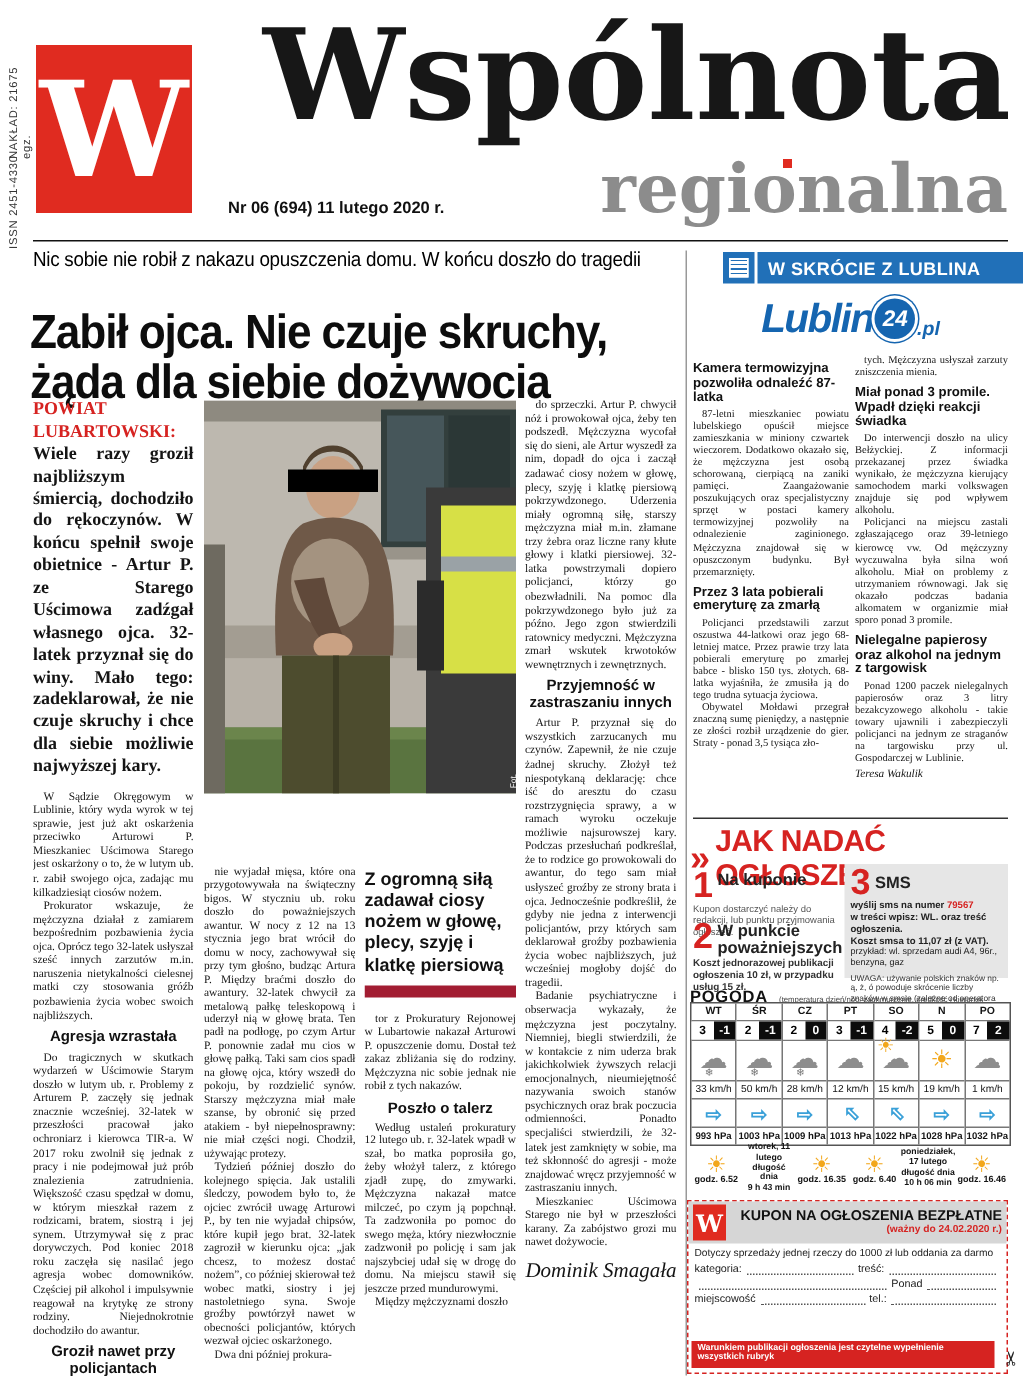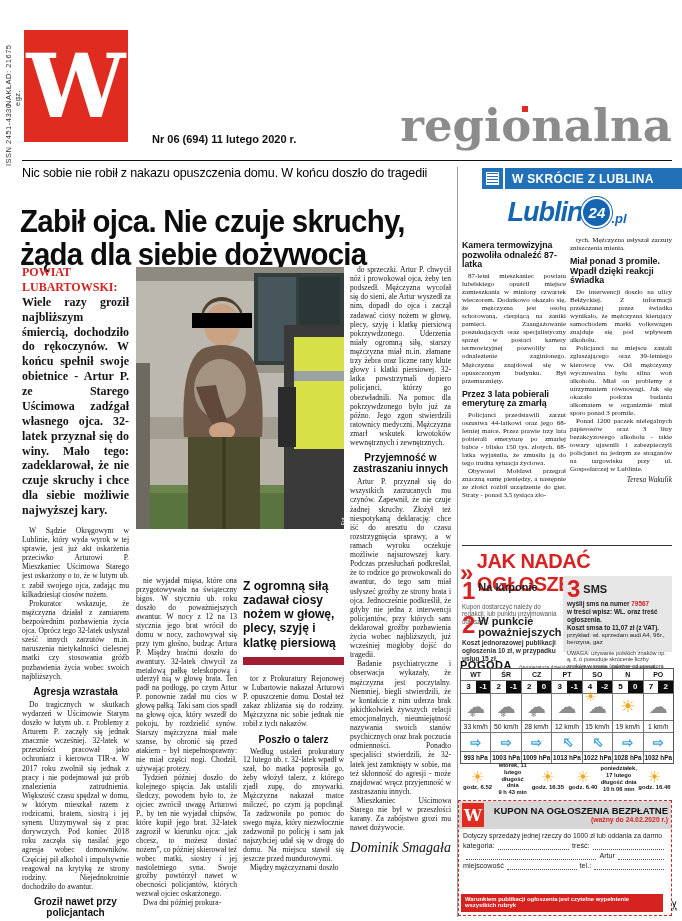--- a/index.html
+++ b/index.html
@@ -64,21 +64,21 @@
   .lub-circle{width:27px;height:27px;border-radius:50%;background:#1565b0;color:#fff;font-weight:bold;
       font-size:15px;display:flex;align-items:center;justify-content:center;margin:0 1px;
       box-shadow:0 0 0 2px #fff,0 0 0 3px #1565b0;}
   .lub-pl{font-size:13px;font-weight:bold;color:#1565b0;align-self:flex-end;margin-bottom:4px;}
   .briefs{position:absolute;top:236px;height:306px;overflow:hidden;text-align:justify;}
   .briefsA{left:462px;width:104px;}
   .briefsB{left:570px;width:102px;}
   .brief-h{font-family:"Liberation Sans",sans-serif;font-size:8.8px;line-height:1.1;text-align:left;
       margin:5px 0 2px 0;color:#111;}
   .brief-p{font-size:7px;line-height:1.15;margin:0;text-indent:6px;}
-  .brief-author{font-style:italic;font-size:7.5px;text-align:right;margin-top:2px;}
+  .brief-author{font-style:italic;font-size:7.5px;text-align:left;margin-top:2px;}
   .shorts-rule{position:absolute;left:462px;top:545px;width:210px;border-top:1px solid #333;}
   
   .howto-head{position:absolute;left:460px;top:550px;width:212px;font-family:"Liberation Sans",sans-serif;
       font-weight:bold;font-size:20px;color:#d62321;letter-spacing:-.5px;display:flex;align-items:center;}
   .howto-head .chev{font-size:24px;margin-right:4px;line-height:.8;}
   .ad-item{position:absolute;left:462px;width:98px;font-family:"Liberation Sans",sans-serif;}
   .ad-item .row{display:flex;align-items:flex-start;}
   .ad-num{font-size:24px;font-weight:bold;color:#d62321;line-height:.9;margin-right:3px;}
   .ad-title{font-size:11px;font-weight:bold;color:#222;line-height:1;padding-top:2px;}
   .ad-text{font-size:6.3px;color:#555;line-height:1.2;margin-top:1px;}
@@ -141,20 +141,21 @@
 <body>
 
 <div class="page">
 
   <span class="rail-txt" style="left:4px;top:34px;height:72px;">NAKŁAD: 21675 egz.</span>
   <span class="rail-txt" style="left:4px;top:96px;height:70px;">ISSN 2451-4330</span>
 
   <div class="logo-box">
     <span>W</span>
   </div>
+  <div class="masthead-title">Wspólnota</div>
   <div class="masthead-sub">regionalna</div>
   <div class="i-dot"></div>
   <div class="issue">Nr 06 (694) 11 lutego 2020 r.</div>
   <div class="head-rule"></div>
 
   <div class="kicker">Nic sobie nie robił z nakazu opuszczenia domu. W końcu doszło do tragedii</div>
   <h1 class="headline">Zabił ojca. Nie czuje skruchy, żąda dla siebie dożywocia</h1>
 
   <div class="col col1">
     <p class="lead">
@@ -245,20 +246,21 @@
       <p class="brief-p">87-letni mieszkaniec powiatu lubelskiego opuścił miejsce zamieszkania w miniony czwartek wieczorem. Dodatkowo okazało się, że mężczyzna jest osobą schorowaną, cierpiącą na zaniki pamięci. Zaangażowanie poszukujących oraz specjalistyczny sprzęt w postaci kamery termowizyjnej pozwoliły na odnalezienie zaginionego. Mężczyzna znajdował się w opuszczonym budynku. Był przemarznięty.</p>
       <h3 class="brief-h">Przez 3 lata pobierali emeryturę za zmarłą</h3>
       <p class="brief-p">Policjanci przedstawili zarzut oszustwa 44-latkowi oraz jego 68-letniej matce. Przez prawie trzy lata pobierali emeryturę po zmarłej babce - blisko 150 tys. złotych. 68-latka wyjaśniła, że zmusiła ją do tego trudna sytuacja życiowa.</p>
       <p class="brief-p">Obywatel Mołdawi przegrał znaczną sumę pieniędzy, a następnie ze złości rozbił urządzenie do gier. Straty - ponad 3,5 tysiąca zło-</p>
     </div>
   <div class="briefs briefsB">
       <p class="brief-p">tych. Mężczyzna usłyszał zarzuty zniszczenia mienia.</p>
       <h3 class="brief-h">Miał ponad 3 promile. Wpadł dzięki reakcji świadka</h3>
       <p class="brief-p">Do interwencji doszło na ulicy Bełżyckiej. Z informacji przekazanej przez świadka wynikało, że mężczyzna kierujący samochodem marki volkswagen znajduje się pod wpływem alkoholu.</p>
       <p class="brief-p">Policjanci na miejscu zastali zgłaszającego oraz 39-letniego kierowcę vw. Od mężczyzny wyczuwalna była silna woń alkoholu. Miał on problemy z utrzymaniem równowagi. Jak się okazało podczas badania alkomatem w organizmie miał sporo ponad 3 promile.</p>
+      <h3 class="brief-h">Nielegalne papierosy oraz alkohol na jednym z targowisk</h3>
       <p class="brief-p">Ponad 1200 paczek nielegalnych papierosów oraz 3 litry bezakcyzowego alkoholu - takie towary ujawnili i zabezpieczyli policjanci na jednym ze straganów na targowisku przy ul. Gospodarczej w Lublinie.</p>
       <div class="brief-author">Teresa Wakulik</div>
     </div>
   <div class="shorts-rule"></div>
 
   <div class="howto-head">
     <span class="chev">»</span>
     <span>JAK NADAĆ OGŁOSZENIE</span>
   </div>
 
@@ -434,21 +436,21 @@
     </div>
     <div class="coupon-sub">Dotyczy sprzedaży jednej rzeczy do 1000 zł lub oddania za darmo</div>
     <div class="c-row">
       <span class="lbl">kategoria:</span>
         <span class="dots"></span>
       <span class="lbl">treść:</span>
         <span class="dots"></span>
     </div>
     <div class="c-row">
       <span class="dots"></span>
-      <span class="lbl">Artur</span>
+      <span class="lbl">Ponad</span>
         <span class="dots" style="max-width:46px;"></span>
     </div>
     <div class="c-row">
       <span class="lbl">miejscowość</span>
         <span class="dots"></span>
       <span class="lbl">tel.:</span>
         <span class="dots"></span>
     </div>
     <div class="coupon-foot">Warunkiem publikacji ogłoszenia jest czytelne wypełnienie wszystkich rubryk</div>
     <span class="scissors">✂</span>

